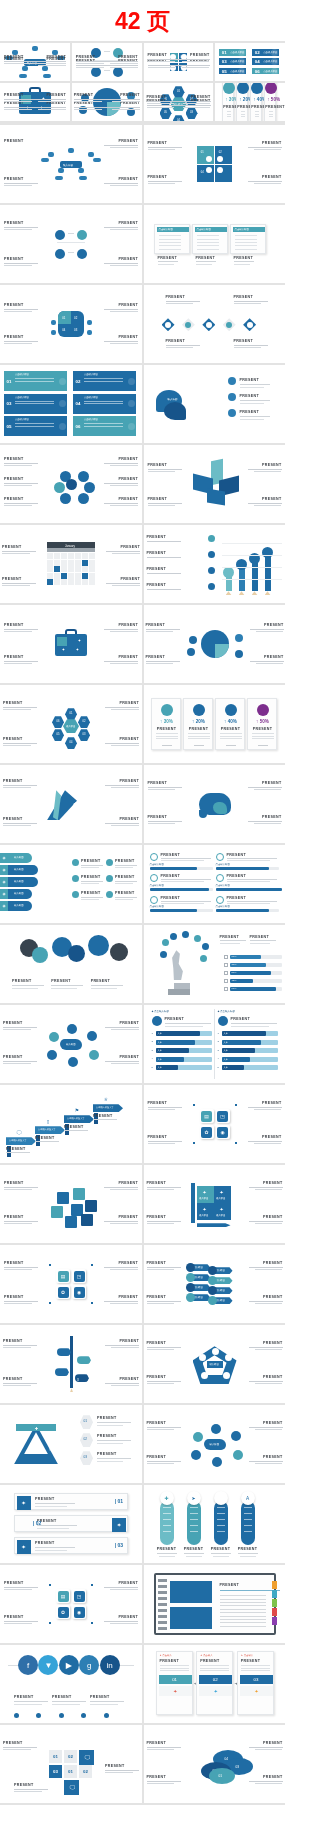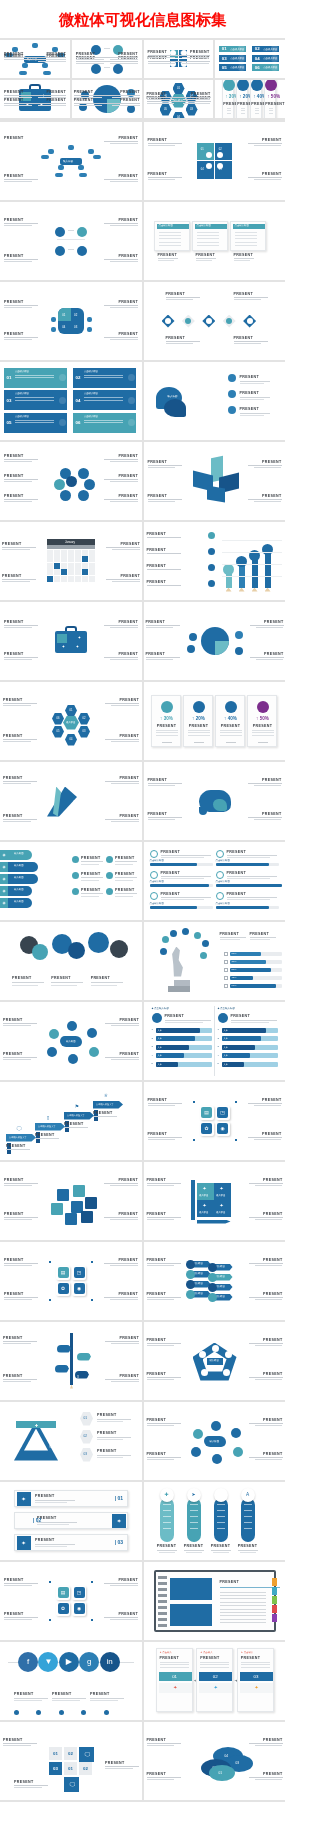--- a/index.html
+++ b/index.html
@@ -57,21 +57,21 @@
   .pct  { position:absolute; font-weight:bold; font-size:4.6px; white-space:nowrap; }
   .card { position:absolute; background:#fdfdfd; border:.5px solid #e4e7ea;
           box-shadow:1px 1px 2px rgba(0,0,0,.13); }
 </style>
 </head>
 <body>
 
 <div class="page">
 
   <div class="header">
-    <div class="hdr-sub">微粒体可视化信息图标集</div>
+    <div class="hdr-main">42 页</div>
   </div>
 
   <div class="strip" id="strip">
       <div class="sc">
         <div class="rnd" style="left: 24px; top: 16px; width: 22px; height: 7px; background: rgb(31, 108, 164);"></div>
         <div class="cn" style="left: 27px; top: 17.5px; font-size: 2.6px;">输入标题</div>
         <div class="rnd" style="left: 12px; top: 7px; width: 6px; height: 5px; background: rgb(45, 127, 180);"></div>
         <div class="rnd" style="left: 32px; top: 3px; width: 6px; height: 5px; background: rgb(45, 127, 180);"></div>
         <div class="rnd" style="left: 52px; top: 7px; width: 6px; height: 5px; background: rgb(45, 127, 180);"></div>
         <div class="rnd" style="left: 22px; top: 23px; width: 6px; height: 5px; background: rgb(45, 127, 180);"></div>

